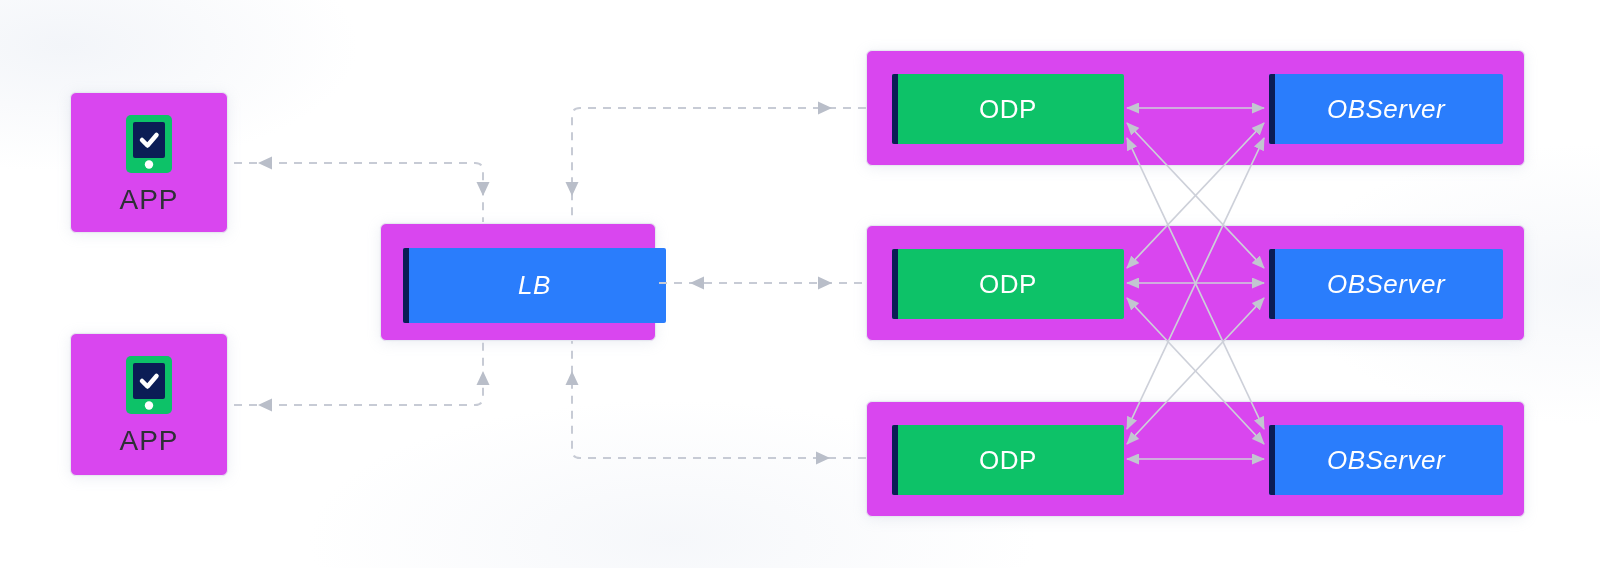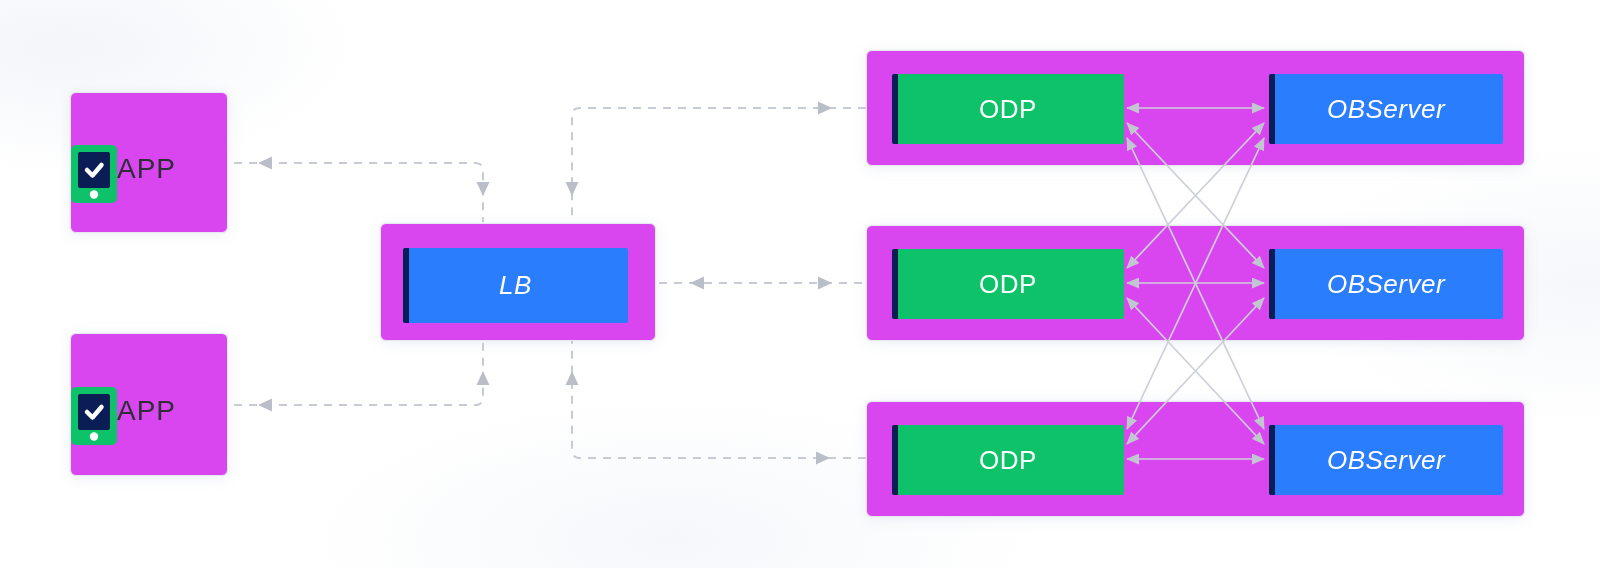--- a/index.html
+++ b/index.html
@@ -27,21 +27,21 @@
     position:absolute;display:flex;align-items:center;justify-content:center;
     border-radius:2px;color:#ffffff;
     font-size:26px;font-weight:500;letter-spacing:.5px;
   }
   .node-box .bar{
     position:absolute;left:0;top:0;bottom:0;width:6px;
     background:var(--navy,#0b1d55);border-radius:2px 0 0 2px;
   }
   .green{background:var(--green,#0dc268);}
   .blue{background:var(--blue,#2a7dfc);font-style:italic;}
-  .app-card{display:flex;align-items:center;}
+  .app-card{display:flex;flex-direction:column;align-items:center;}
   .app-card .devicon{margin-top:22px;display:block;}
   .app-label{
     margin-top:13px;font-size:28px;font-weight:500;
     color:var(--text,#2e2f36);letter-spacing:1px;line-height:1;
   }
   svg.links{position:absolute;inset:0;pointer-events:none;}
   .dash{fill:none;stroke:var(--line,#c7cbd5);stroke-width:2;stroke-dasharray:8 7;stroke-linejoin:round;}
   .ah{fill:var(--arrow,#b9bec9);}
   .mesh-line{stroke:var(--mesh,#cdd0d9);stroke-width:1.7;}
   #mh path{fill:var(--mesh-arrow,#c2c6d0);}
@@ -65,21 +65,21 @@
     <svg class="devicon" width="46" height="58" viewBox="0 0 46 58">
       <rect x="0" y="0" width="46" height="58" rx="5" fill="var(--green,#0dc268)"></rect>
       <rect x="7" y="7" width="32" height="36" rx="2" fill="var(--navy,#0b1d55)"></rect>
       <path d="M16 25 l5.5 5.5 L30.5 20" fill="none" stroke="#ffffff" stroke-width="4.5" stroke-linecap="round" stroke-linejoin="round"></path>
       <circle cx="23" cy="49.5" r="4.2" fill="#ffffff"></circle>
     </svg>
     <div class="app-label">APP</div>
   </div>
 
   <div class="card" style="left:380px;top:223px;width:276px;height:118px;">
-    <div class="node-box blue" style="left:22px;top:24px;width:225px;height:75px;">
+    <div class="node-box blue" style="left:22px;top:24px;width:263px;height:75px;">
       <span class="bar"></span>
       <span>LB</span>
     </div>
   </div>
 
   <div class="card" style="left:866px;top:50px;width:659px;height:116px;">
     <div class="node-box green" style="left:25px;top:23px;width:232px;height:70px;">
       <span class="bar"></span>
       <span>ODP</span>
     </div>

